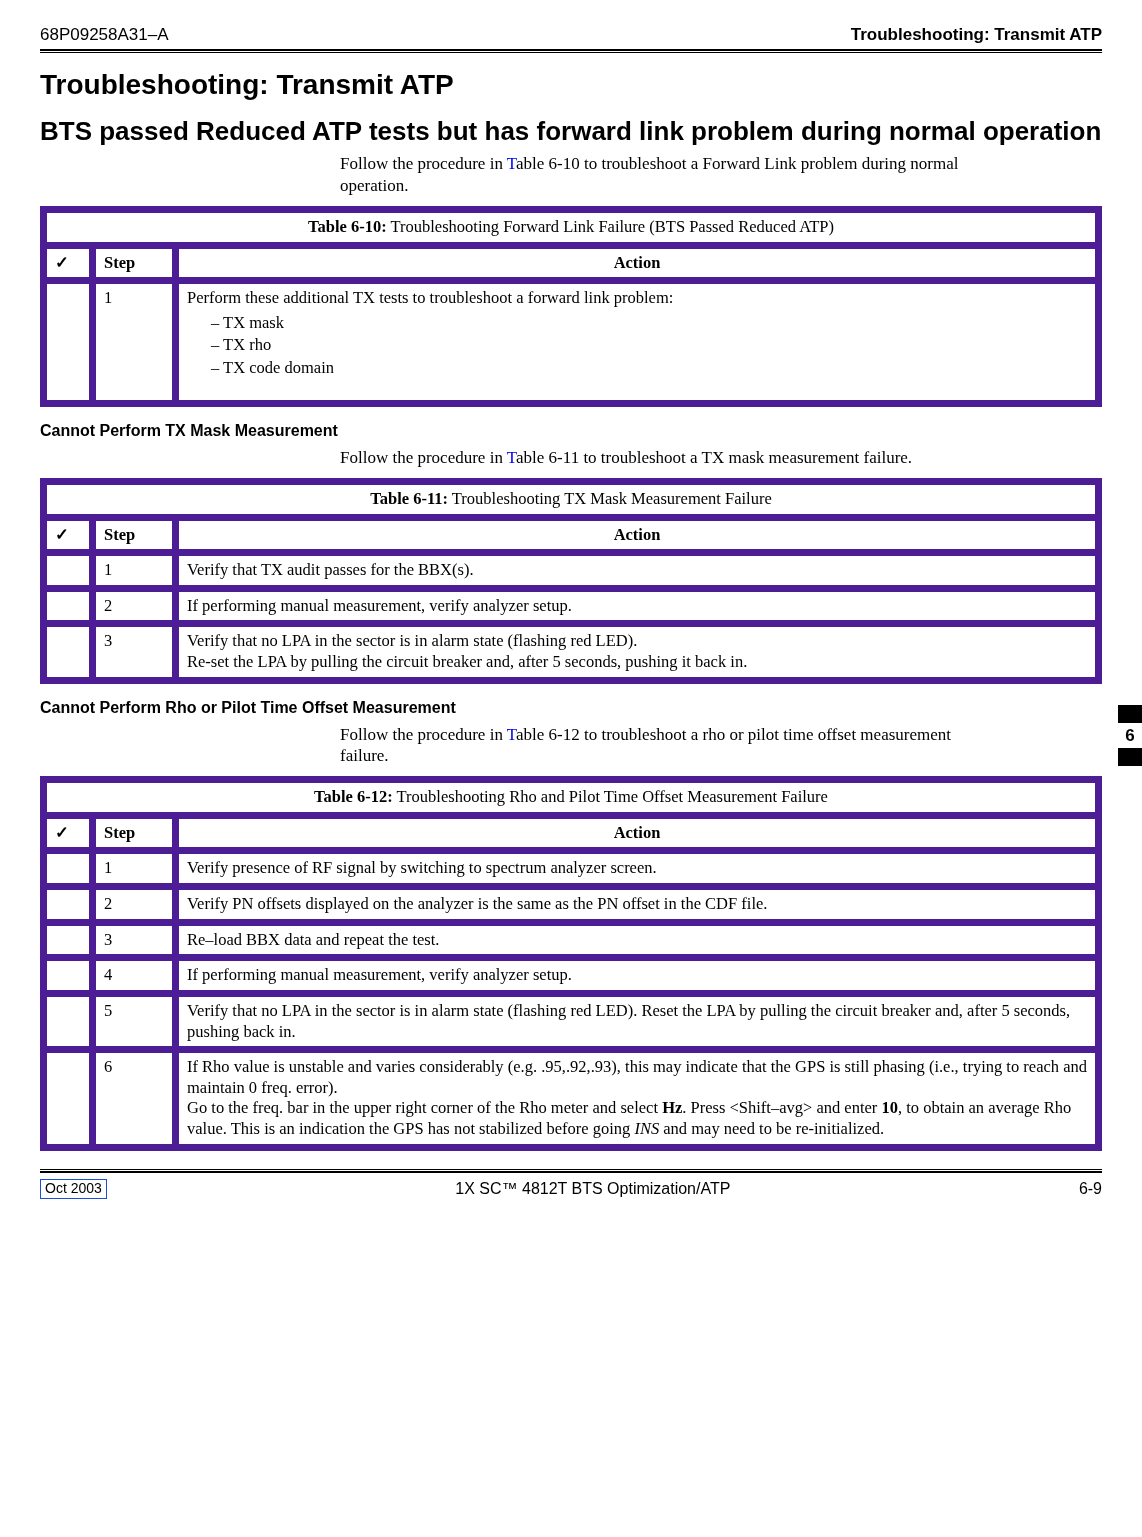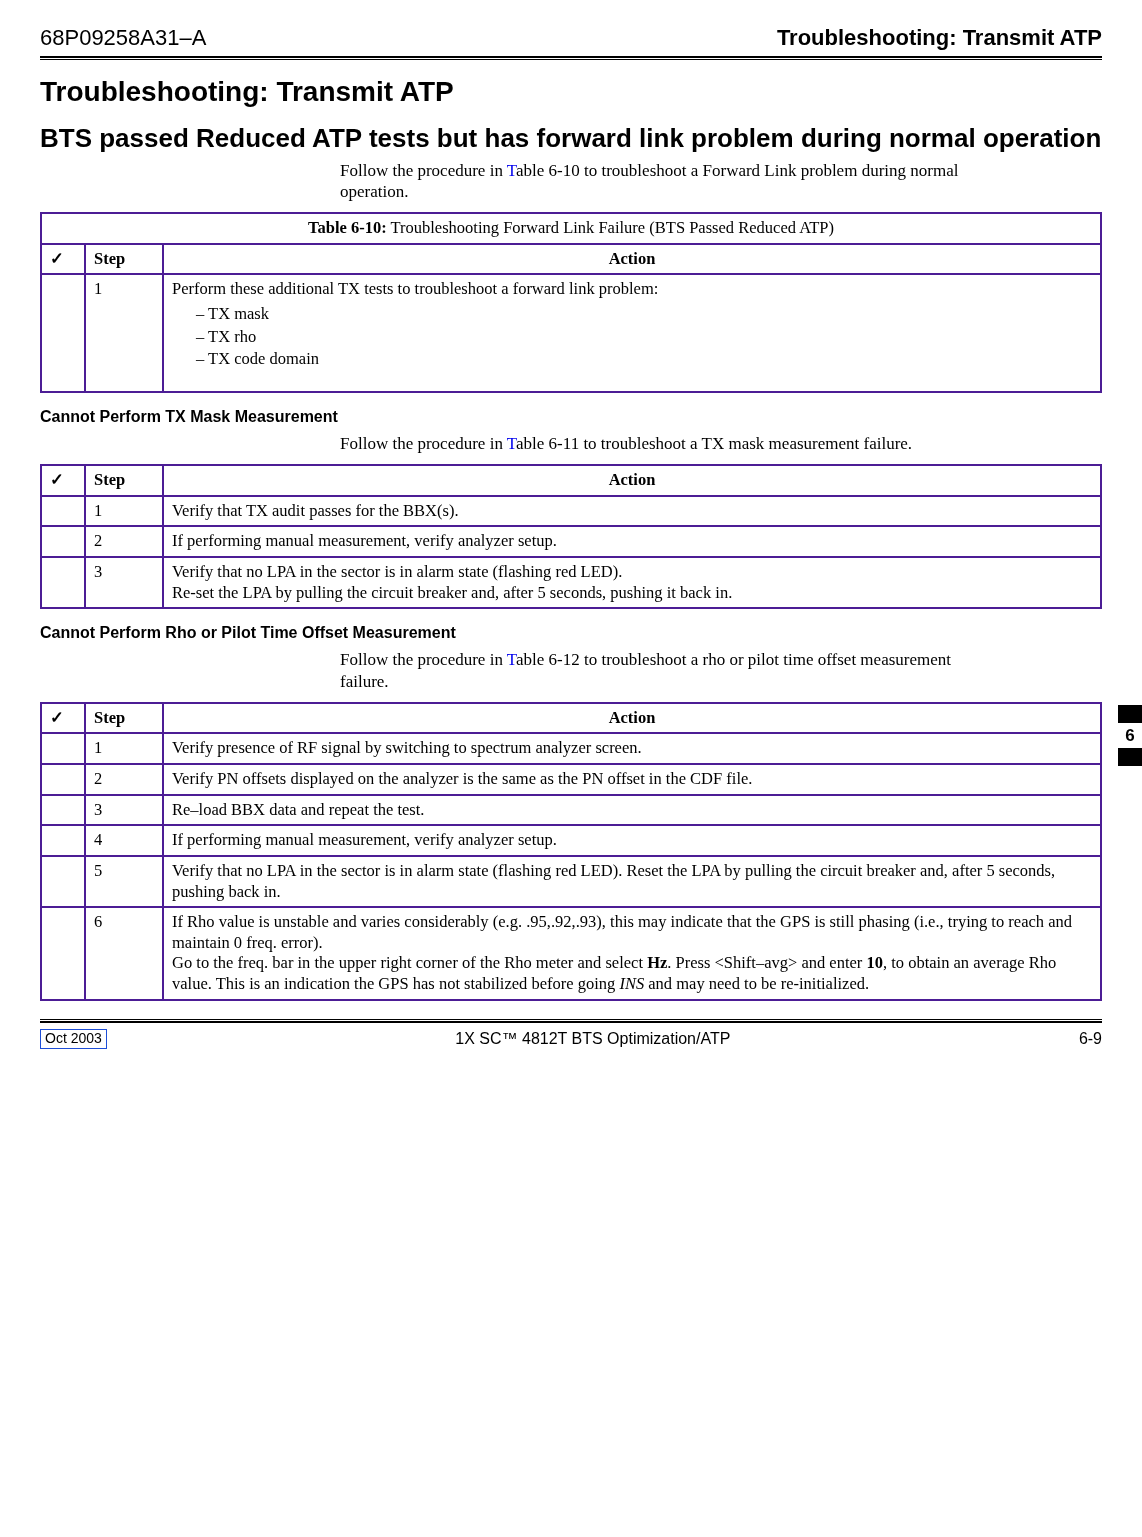--- a/index.html
+++ b/index.html
@@ -11,21 +11,21 @@
     padding: 24px 40px 24px 40px;
     line-height: 1.25;
     position: relative;
     width: 1142px;
     box-sizing: border-box;
   }
   .top-bar {
     display: flex;
     justify-content: space-between;
     font-family: Arial, Helvetica, sans-serif;
-    font-size: 22px;
+    font-size: 17px;
     padding-bottom: 2px;
   }
   .doc-id { font-weight: normal; }
   .top-right-title { font-weight: bold; }
   .top-rule-outer { border-top: 2px solid #000; margin-top:2px; }
   .top-rule-inner { border-top: 1px solid #000; margin-top:1px; }
 
   h1.page-title {
     font-family: Arial, Helvetica, sans-serif;
     font-size: 28px;
@@ -52,21 +52,21 @@
   }
   .link-fragment { color:#0000ee; text-decoration: none; }
 
   table.proc-table {
     border-collapse: collapse;
     width: 100%;
     margin: 6px 0 10px 0;
     font-size: 16.5px;
   }
   table.proc-table th, table.proc-table td {
-    border: 2px solid #4c1d95;
+    border: 7px solid #4c1d95;
     padding: 4px 8px;
     vertical-align: top;
     text-align: left;
   }
   table.proc-table .caption-row td,
   table.proc-table .caption-row th {
     text-align: center;
     font-weight: normal;
     border-bottom: 1px solid #000;
   }
@@ -161,20 +161,25 @@
 </tbody>
   </table>
 
 <h2 class="sub-heading">Cannot Perform TX Mask Measurement</h2>
 <p class="body-para">
   <span>Follow the procedure in </span><a class="link-fragment">T</a><span>able 6-11 to troubleshoot a TX mask measurement failure.</span>
 </p>
 
 <table class="proc-table">
   <tbody>
+      <tr class="caption-row">
+    <td colspan="3">
+      <span class="caption-strong">Table 6-11:</span><span> Troubleshooting TX Mask Measurement Failure</span>
+    </td>
+  </tr>
   <tr>
     <th class="check-col">✓</th>
     <th class="step-col">Step</th>
     <th class="action-col">Action</th>
   </tr>
   <tr>
     <td class="check-col"></td>
     <td class="step-col">1</td>
     <td>Verify that TX audit passes for the BBX(s).</td>
   </tr>
@@ -192,20 +197,25 @@
 </tbody>
   </table>
 
 <h2 class="sub-heading">Cannot Perform Rho or Pilot Time Offset Measurement</h2>
 <p class="body-para">
   <span>Follow the procedure in </span><a class="link-fragment">T</a><span>able 6-12 to troubleshoot a rho or pilot time offset measurement failure.</span>
 </p>
 
 <table class="proc-table">
   <tbody>
+      <tr class="caption-row">
+    <td colspan="3">
+      <span class="caption-strong">Table 6-12:</span><span> Troubleshooting Rho and Pilot Time Offset Measurement Failure</span>
+    </td>
+  </tr>
   <tr>
     <th class="check-col">✓</th>
     <th class="step-col">Step</th>
     <th class="action-col">Action</th>
   </tr>
   <tr>
     <td class="check-col"></td>
     <td class="step-col">1</td>
     <td>Verify presence of RF signal by switching to spectrum analyzer screen.</td>
   </tr>

